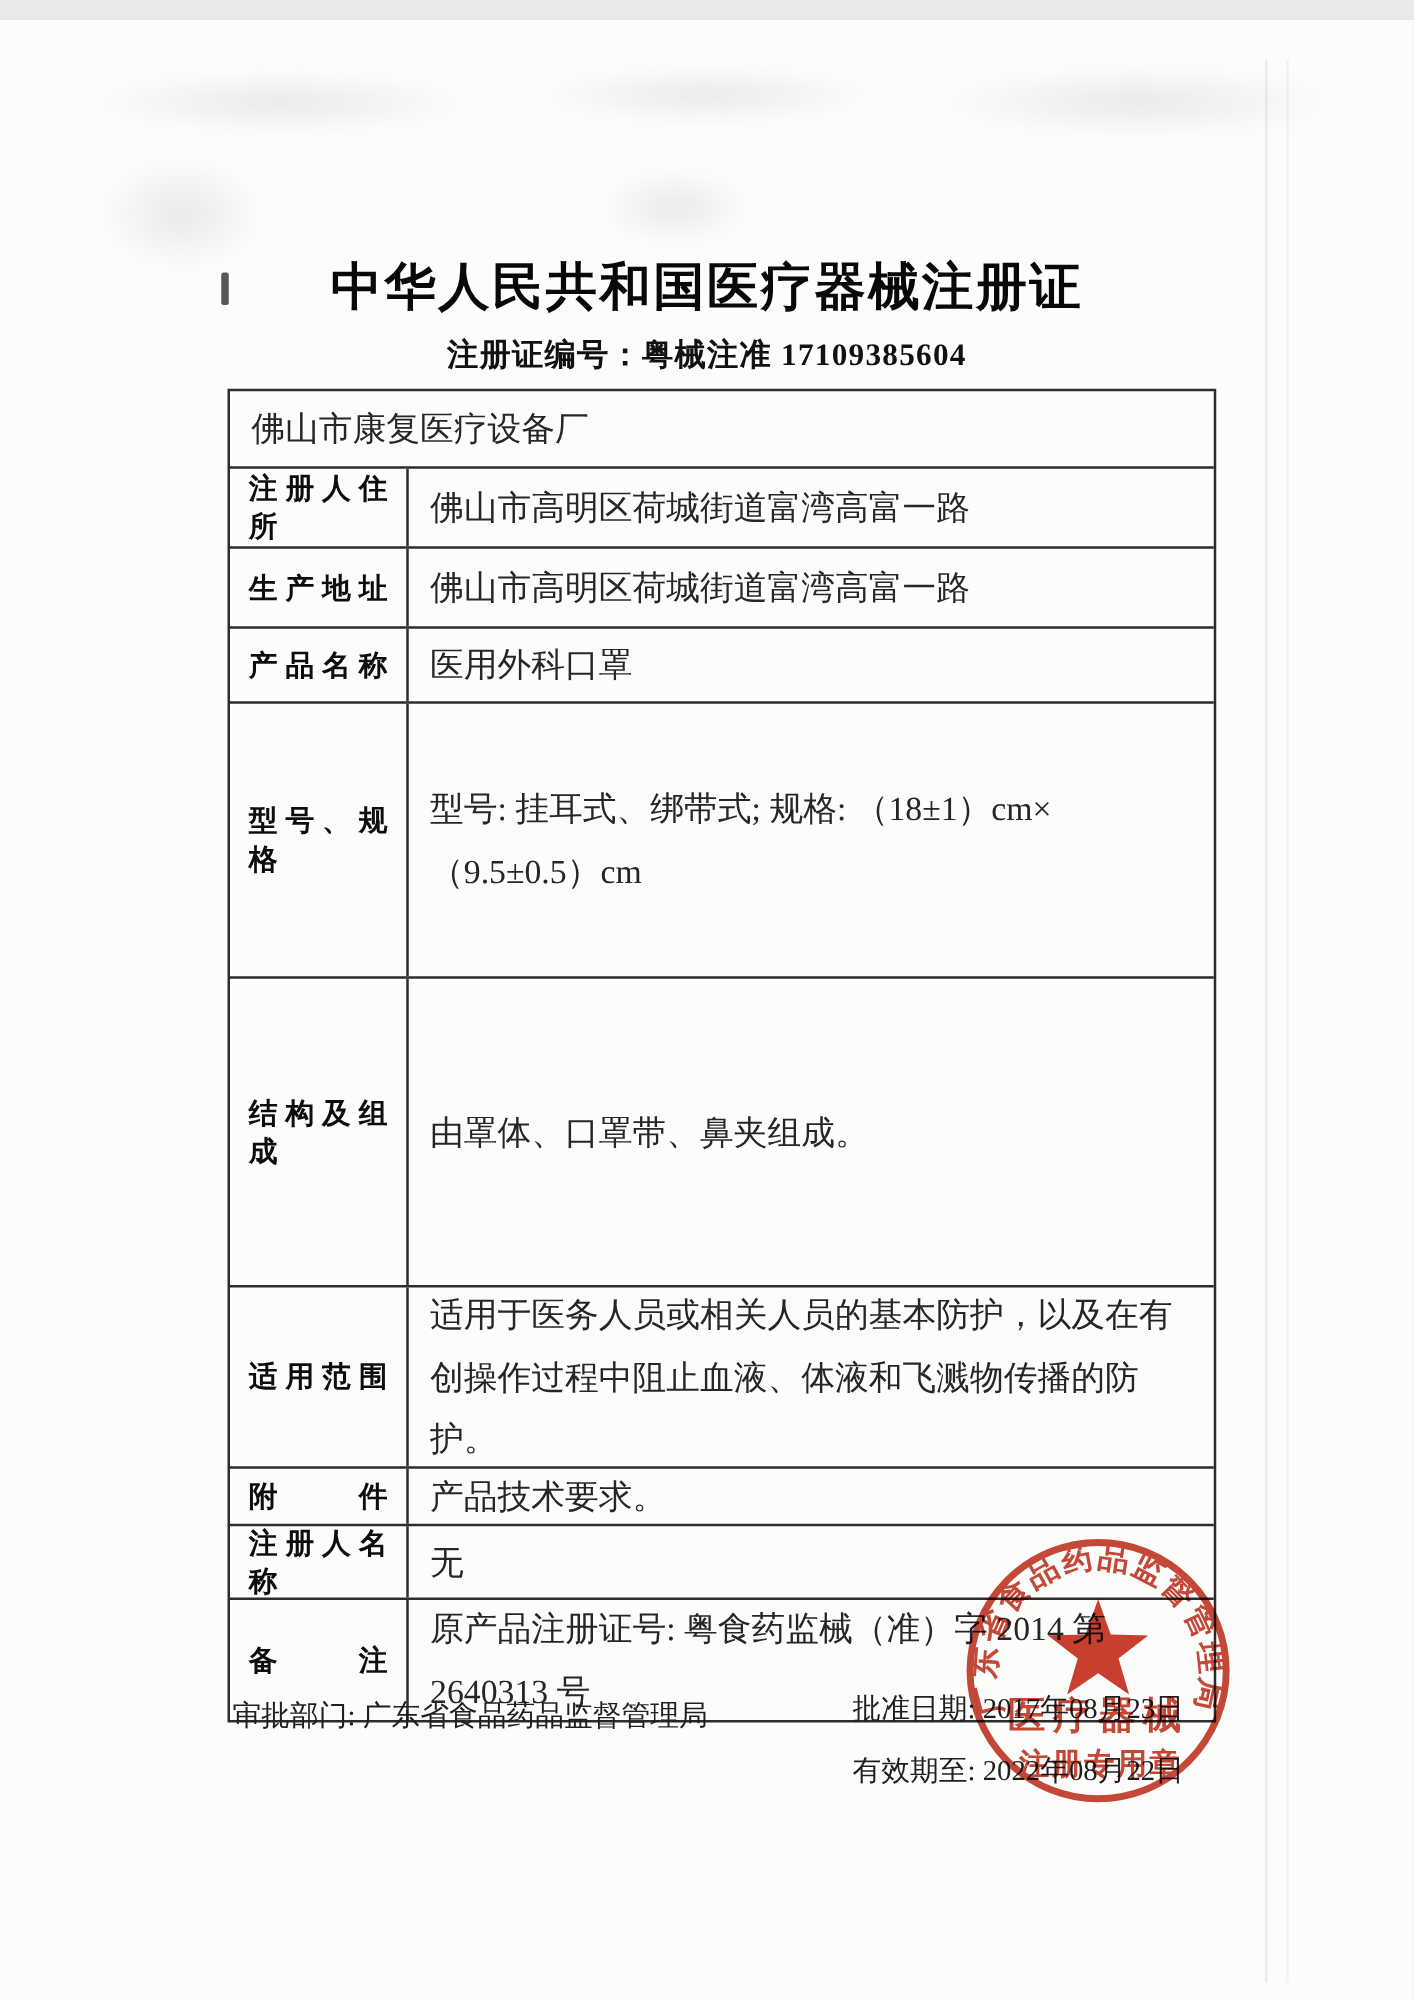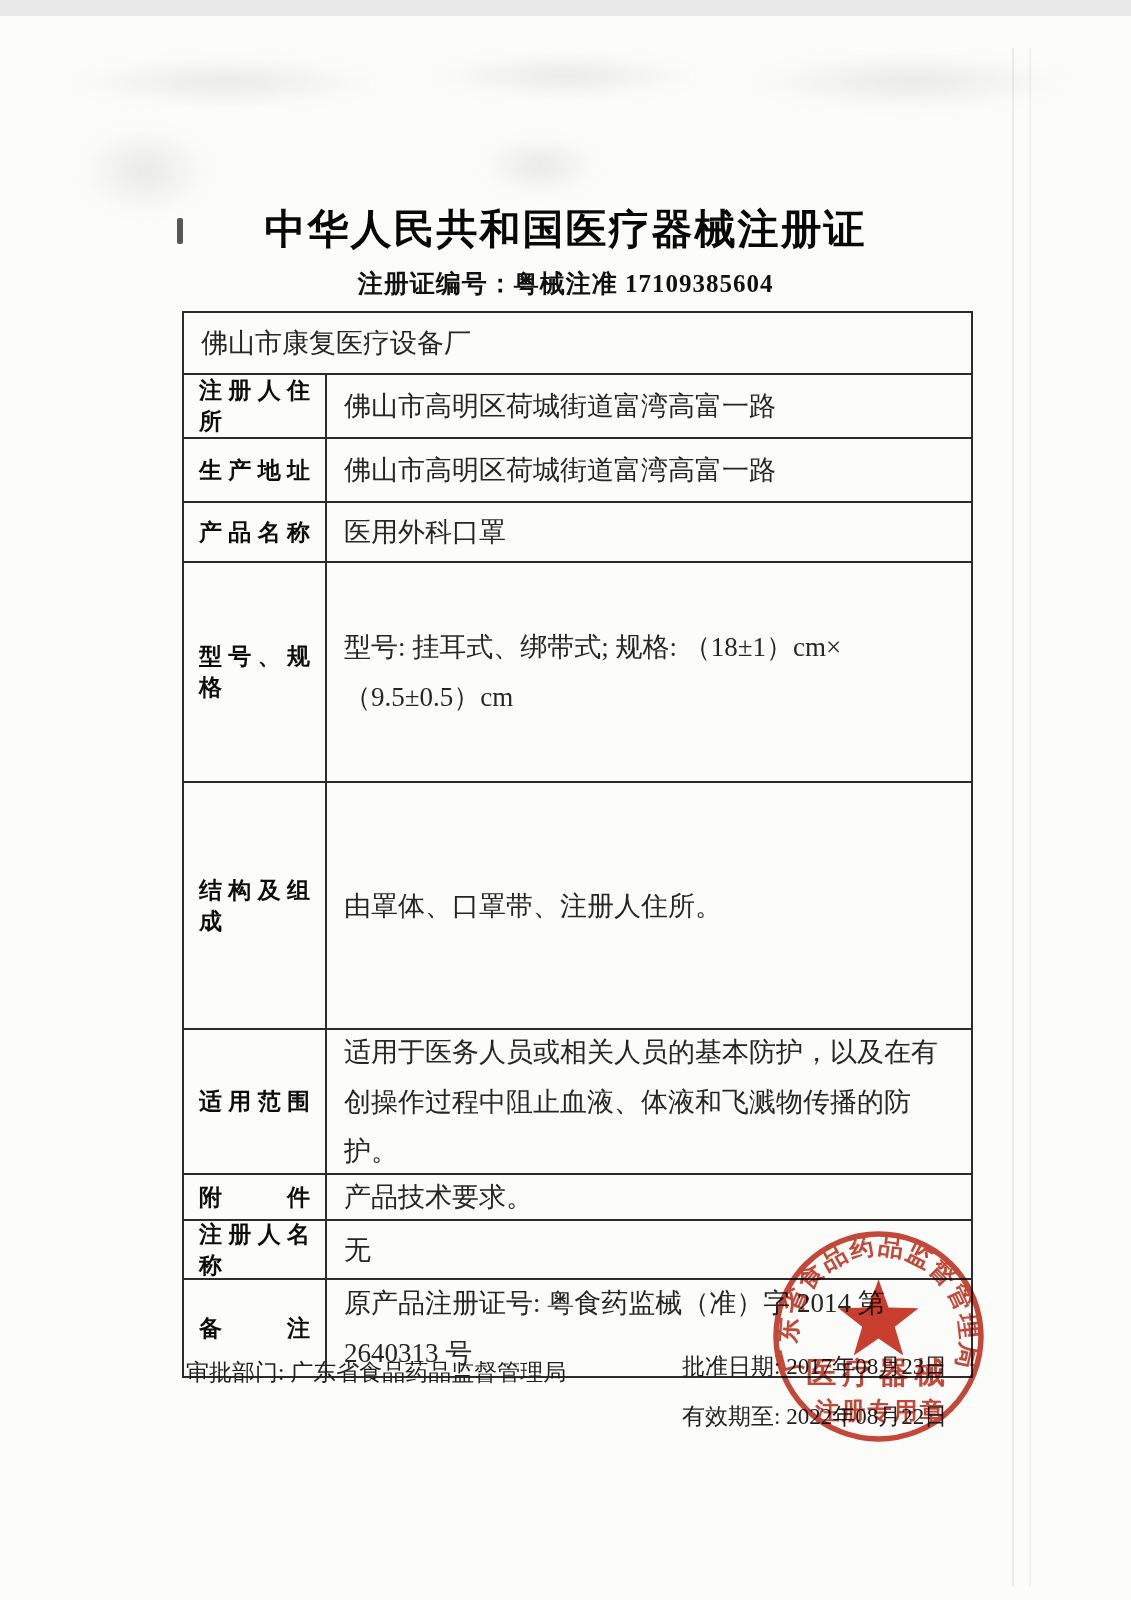--- a/index.html
+++ b/index.html
@@ -122,21 +122,21 @@
         </div>
       <div class="cell-value">
           <span>型号: 挂耳式、绑带式; 规格: （18±1）cm×（9.5±0.5）cm</span>
         </div>
     </div>
     <div class="trow h247">
       <div class="cell-label">
           <span>结构及组成</span>
         </div>
       <div class="cell-value">
-          <span>由罩体、口罩带、注册人住所。</span>
+          <span>由罩体、口罩带、鼻夹组成。</span>
         </div>
     </div>
     <div class="trow h145">
       <div class="cell-label">
           <span>适用范围</span>
         </div>
       <div class="cell-value">
           <span>适用于医务人员或相关人员的基本防护，以及在有创操作过程中阻止血液、体液和飞溅物传播的防护。</span>
         </div>
     </div>

